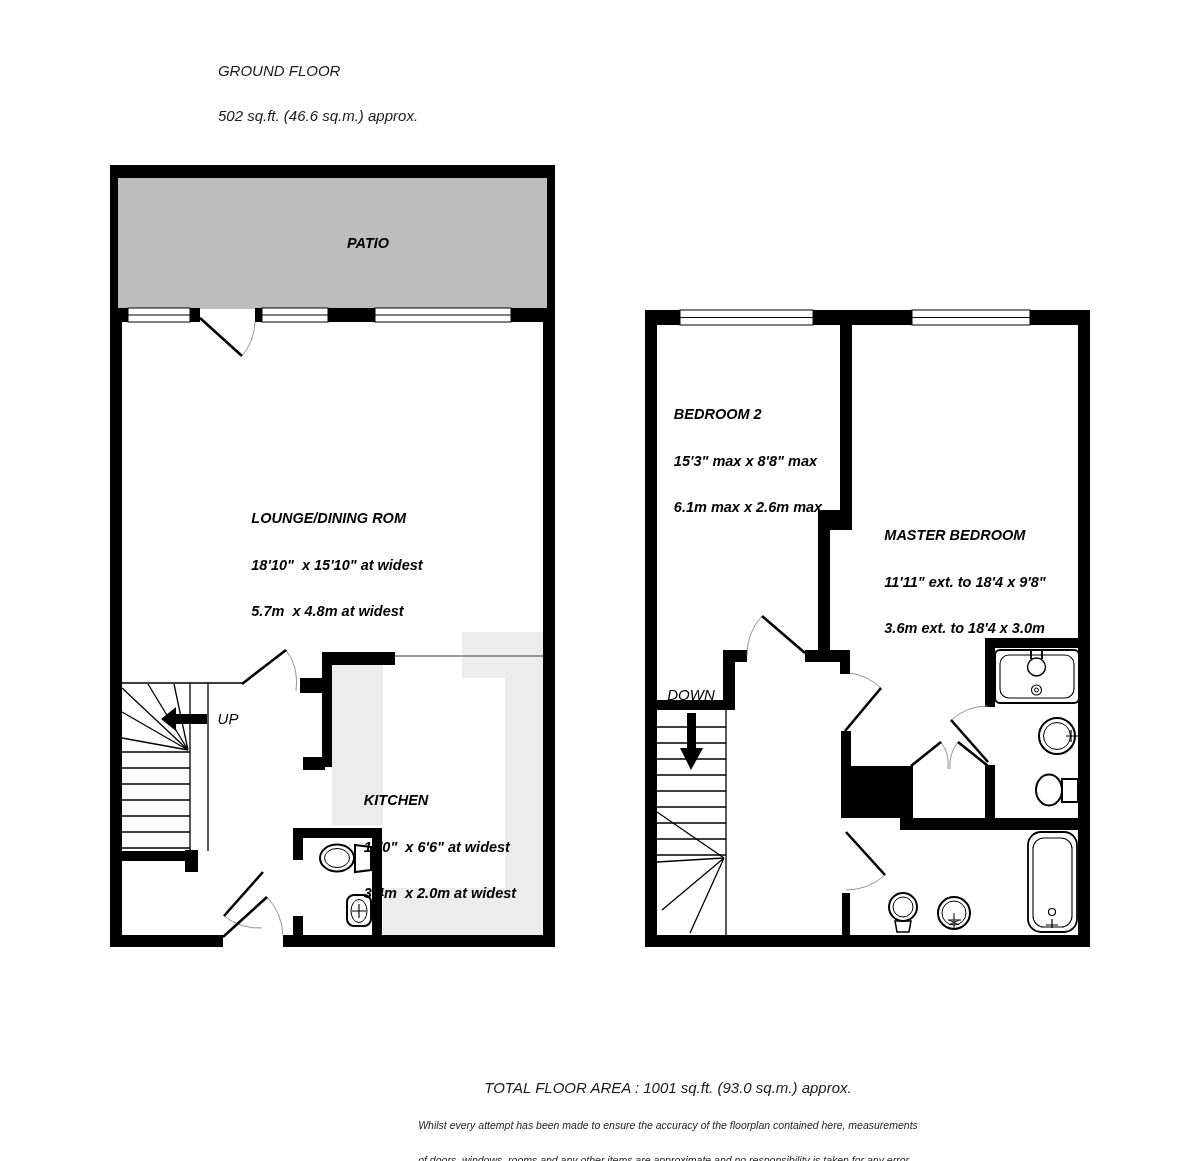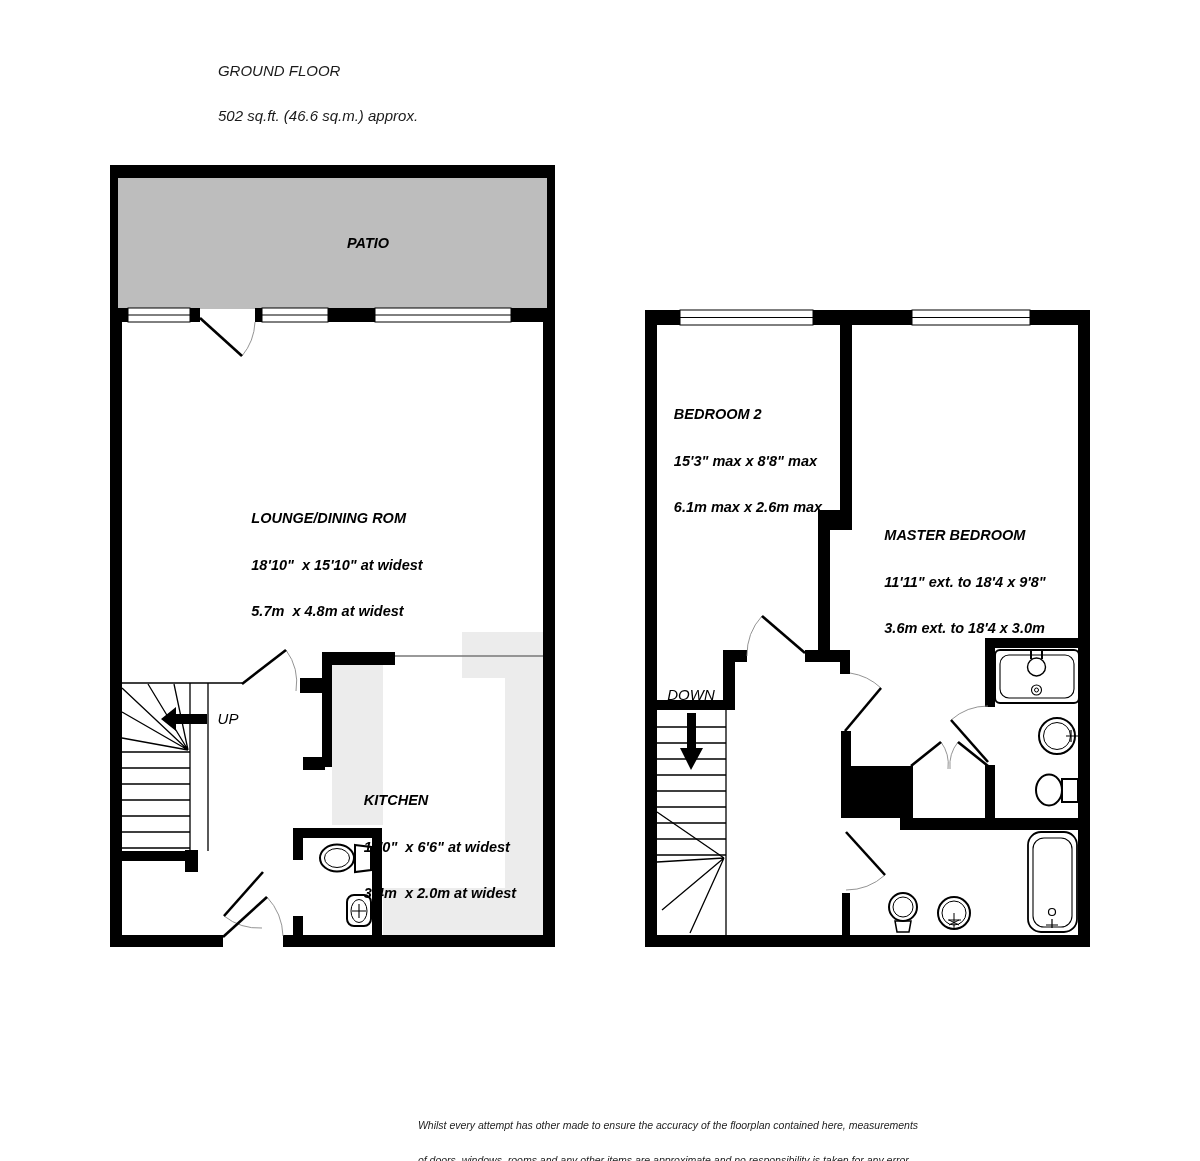--- a/index.html
+++ b/index.html
@@ -245,23 +245,24 @@
 
   <div class="lbl room-lbl" style="left:965px;top:497px;">
     <div>MASTER BEDROOM</div>
     <div>11'11" ext. to 18'4 x 9'8"</div>
     <div>3.6m ext. to 18'4 x 3.0m</div>
   </div>
 
   <div class="lbl small-lbl" style="left:228px;top:711px;">UP</div>
   <div class="lbl small-lbl" style="left:691px;top:687px;">DOWN</div>
 
+  <div class="lbl total-lbl" style="left:668px;top:1080px;">TOTAL FLOOR AREA : 1001 sq.ft. (93.0 sq.m.) approx.</div>
 
   <div class="lbl disc-lbl" style="left:668px;top:1097px;">
-    <div>Whilst every attempt has other made to ensure the accuracy of the floorplan contained here, measurements</div>
+    <div>Whilst every attempt has been made to ensure the accuracy of the floorplan contained here, measurements</div>
     <div>of doors, windows, rooms and any other items are approximate and no responsibility is taken for any error,</div>
     
     
     
     
   </div>
 
 </div>
 
 </body></html>

